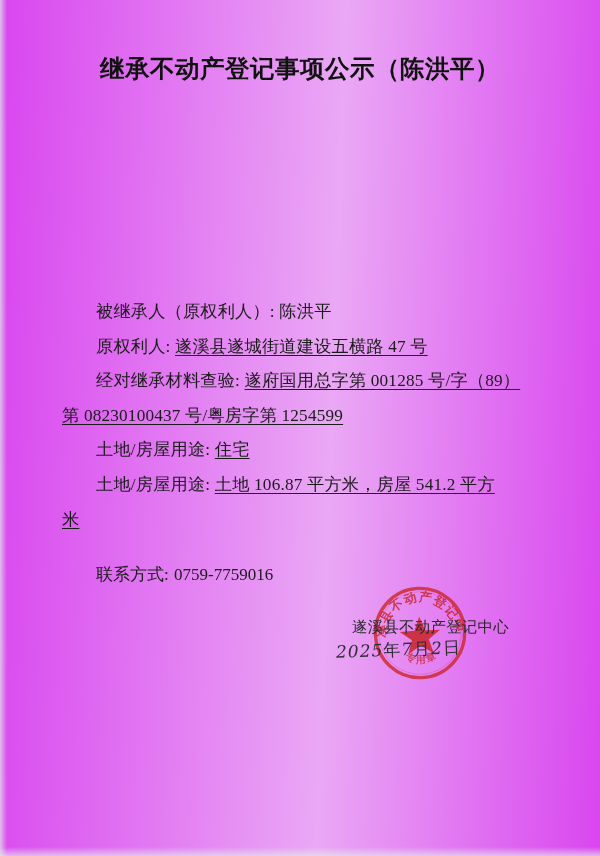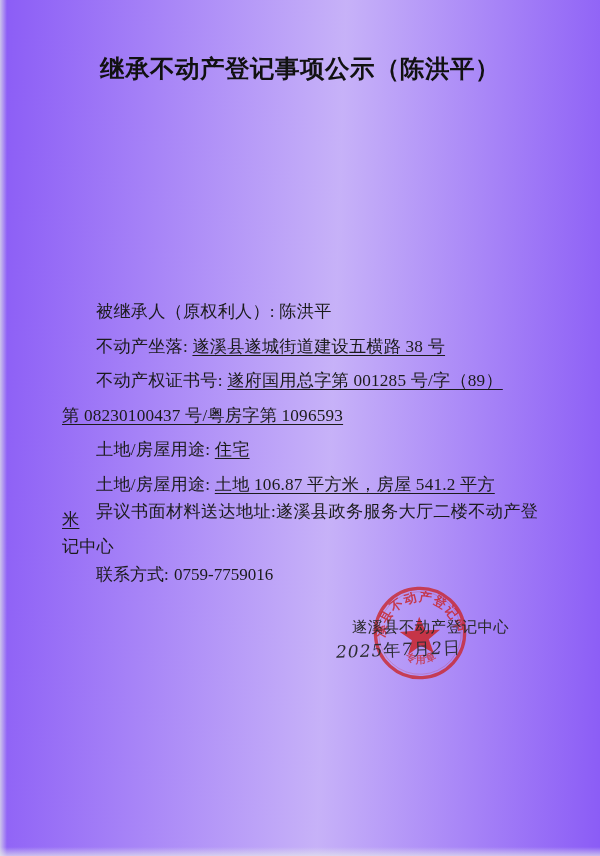--- a/index.html
+++ b/index.html
@@ -4,21 +4,21 @@
 <style>
   html, body {
     margin: 0;
     padding: 0;
     background: #ffffff;
   }
   .page {
     position: relative;
     width: 600px;
     height: 856px;
-    background: #8b5cf6;
+    background: #d946ef;
     overflow: hidden;
     font-family: "Liberation Serif", "DejaVu Serif", serif;
     color: #1b1b1b;
   }
   
   .scan-tint {
     position: absolute;
     inset: 0;
     background:
       linear-gradient(92deg, rgba(250,250,252,0.0) 0%, rgba(248,248,250,0.55) 55%, rgba(252,252,253,0.0) 100%);
@@ -183,35 +183,32 @@
   <div class="edge-shade"></div>
   <div class="edge-shade-b"></div>
 
   <div class="doc-title">继承不动产登记事项公示（陈洪平）</div>
 
 
   <div class="fields">
 
     <p class="frow"><span>被继承人（原权利人）:</span>&nbsp;<span>陈洪平</span></p>
 
-    <p class="frow"><span>不动产坐落:</span>&nbsp;<span class="val-u">遂溪县遂城街道建设五横路 38 号</span></p>
-
-    <p class="frow"><span>不动产权证书号:</span>&nbsp;<span class="val-u">遂府国用总字第 001285 号/字（89）</span></p>
-    <p class="frow cont"><span class="val-u">第 08230100437 号/粤房字第 1096593</span></p>
+    <p class="frow"><span>原权利人:</span>&nbsp;<span class="val-u">遂溪县遂城街道建设五横路 47 号</span></p>
+
+    <p class="frow"><span>经对继承材料查验:</span>&nbsp;<span class="val-u">遂府国用总字第 001285 号/字（89）</span></p>
+    <p class="frow cont"><span class="val-u">第 08230100437 号/粤房字第 1254599</span></p>
 
     <p class="frow"><span>土地/房屋用途:</span>&nbsp;<span class="val-u">住宅</span></p>
 
     <p class="frow"><span>土地/房屋用途:</span>&nbsp;<span class="val-u">土地 106.87 平方米，房屋 541.2 平方</span></p>
     <p class="frow cont"><span class="val-u">米</span></p>
 
   </div>
 
-  <div class="notice-block">
-    <p><span>异议书面材料送达地址:</span><span>遂溪县政务服务大厅二楼不动产登记中心</span></p>
-  </div>
 
   <div class="contact-block">
     <p><span>联系方式:</span>&nbsp;<span class="num">0759-7759016</span></p>
   </div>
 
   <div class="seal">
     <svg viewBox="0 0 100 100" xmlns="http://www.w3.org/2000/svg">
       <defs>
         <path id="arcTop" d="M 13,54 A 37,37 0 0 1 87,54"></path>
         <path id="arcBottom" d="M 22,62 A 30,30 0 0 0 78,62"></path>

